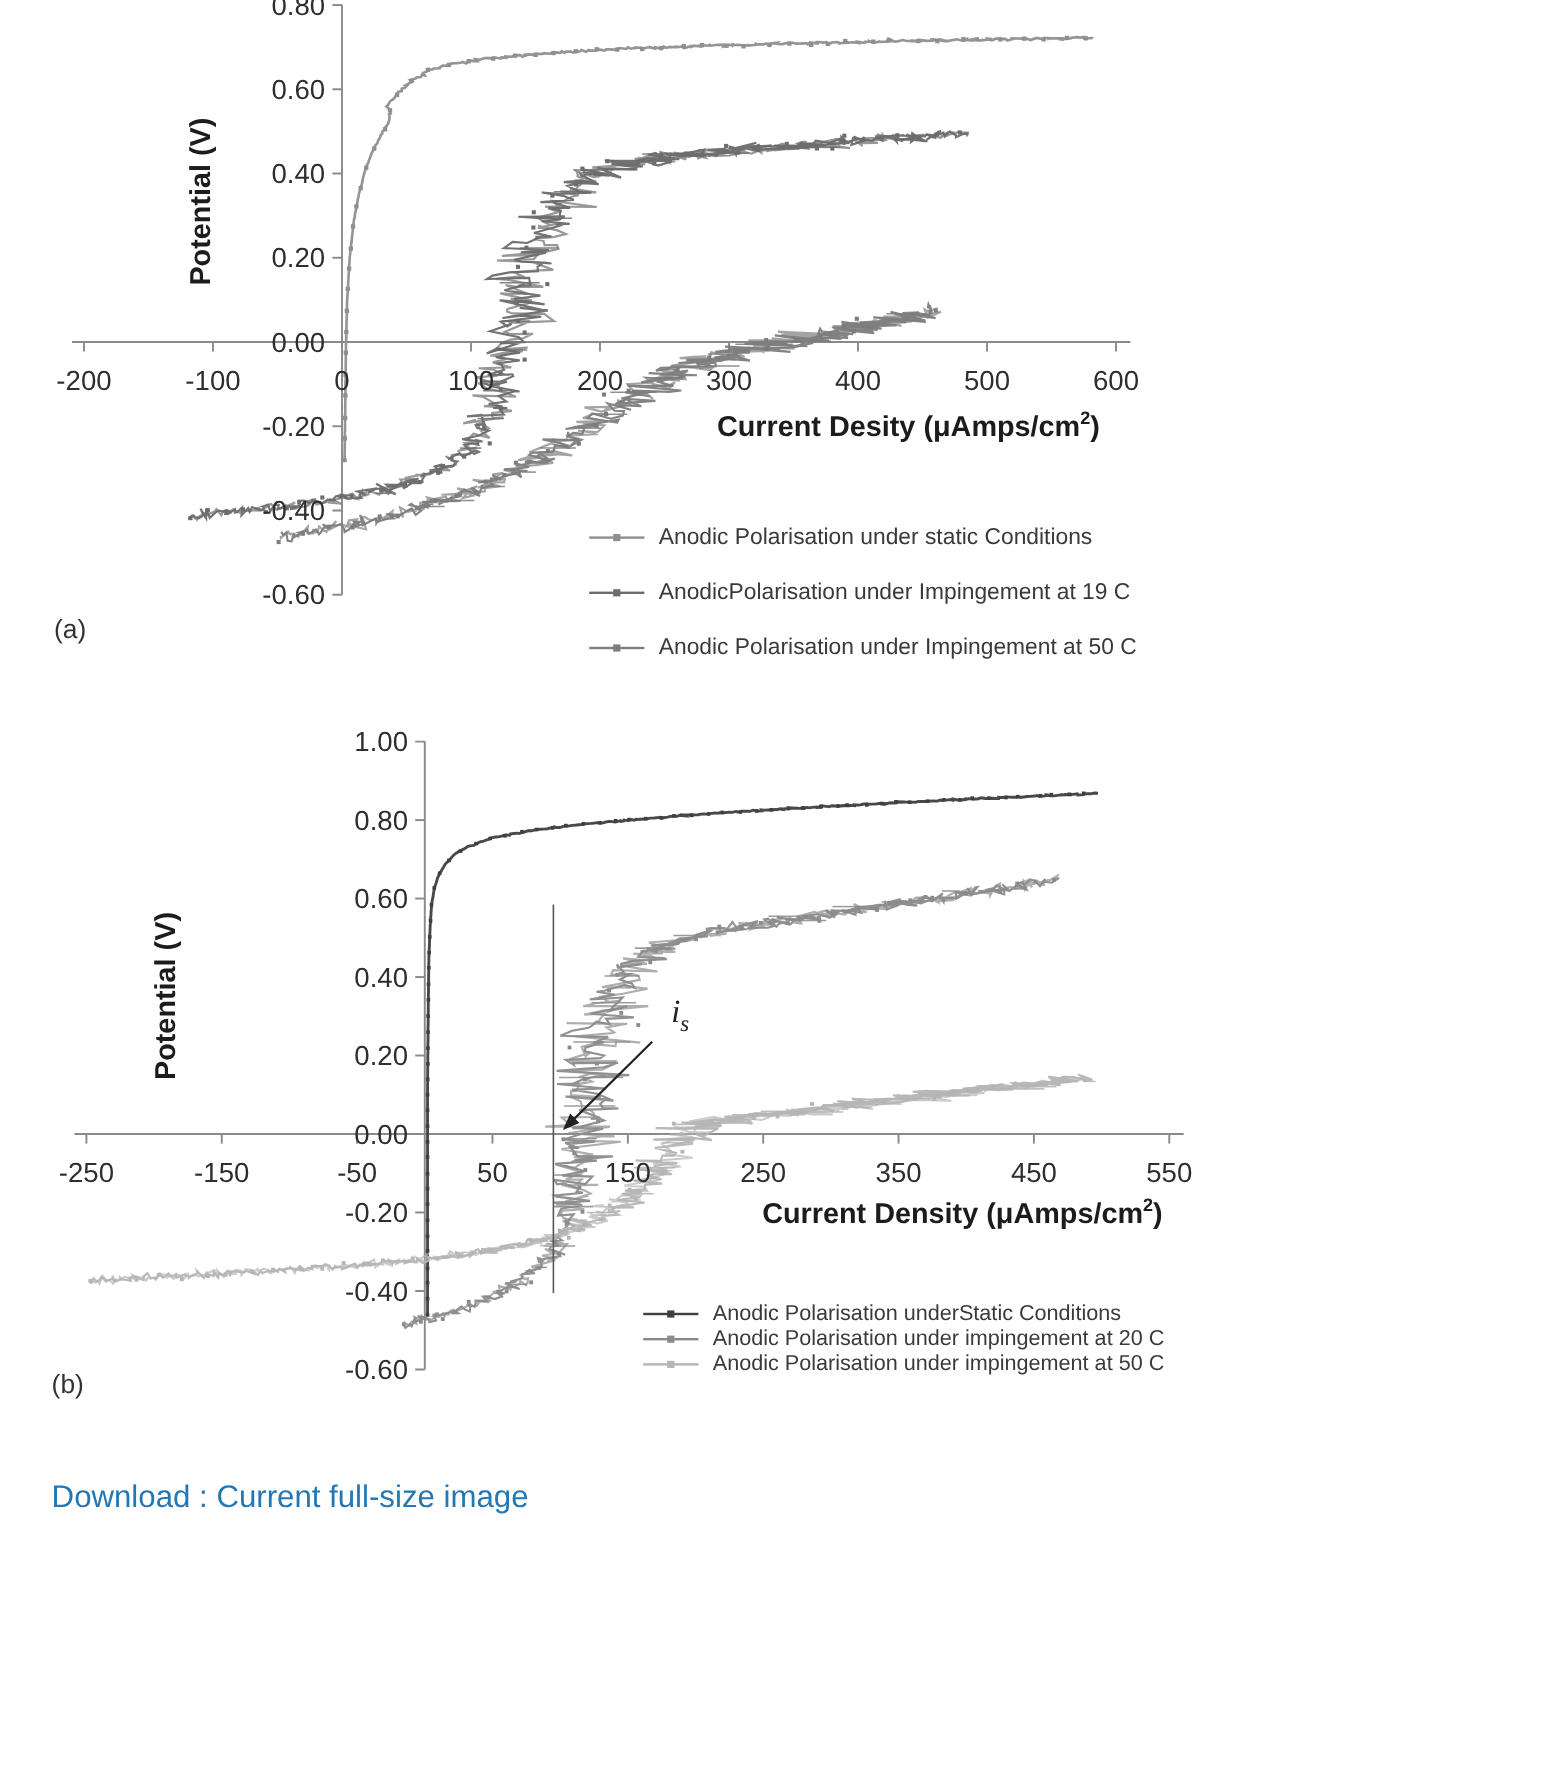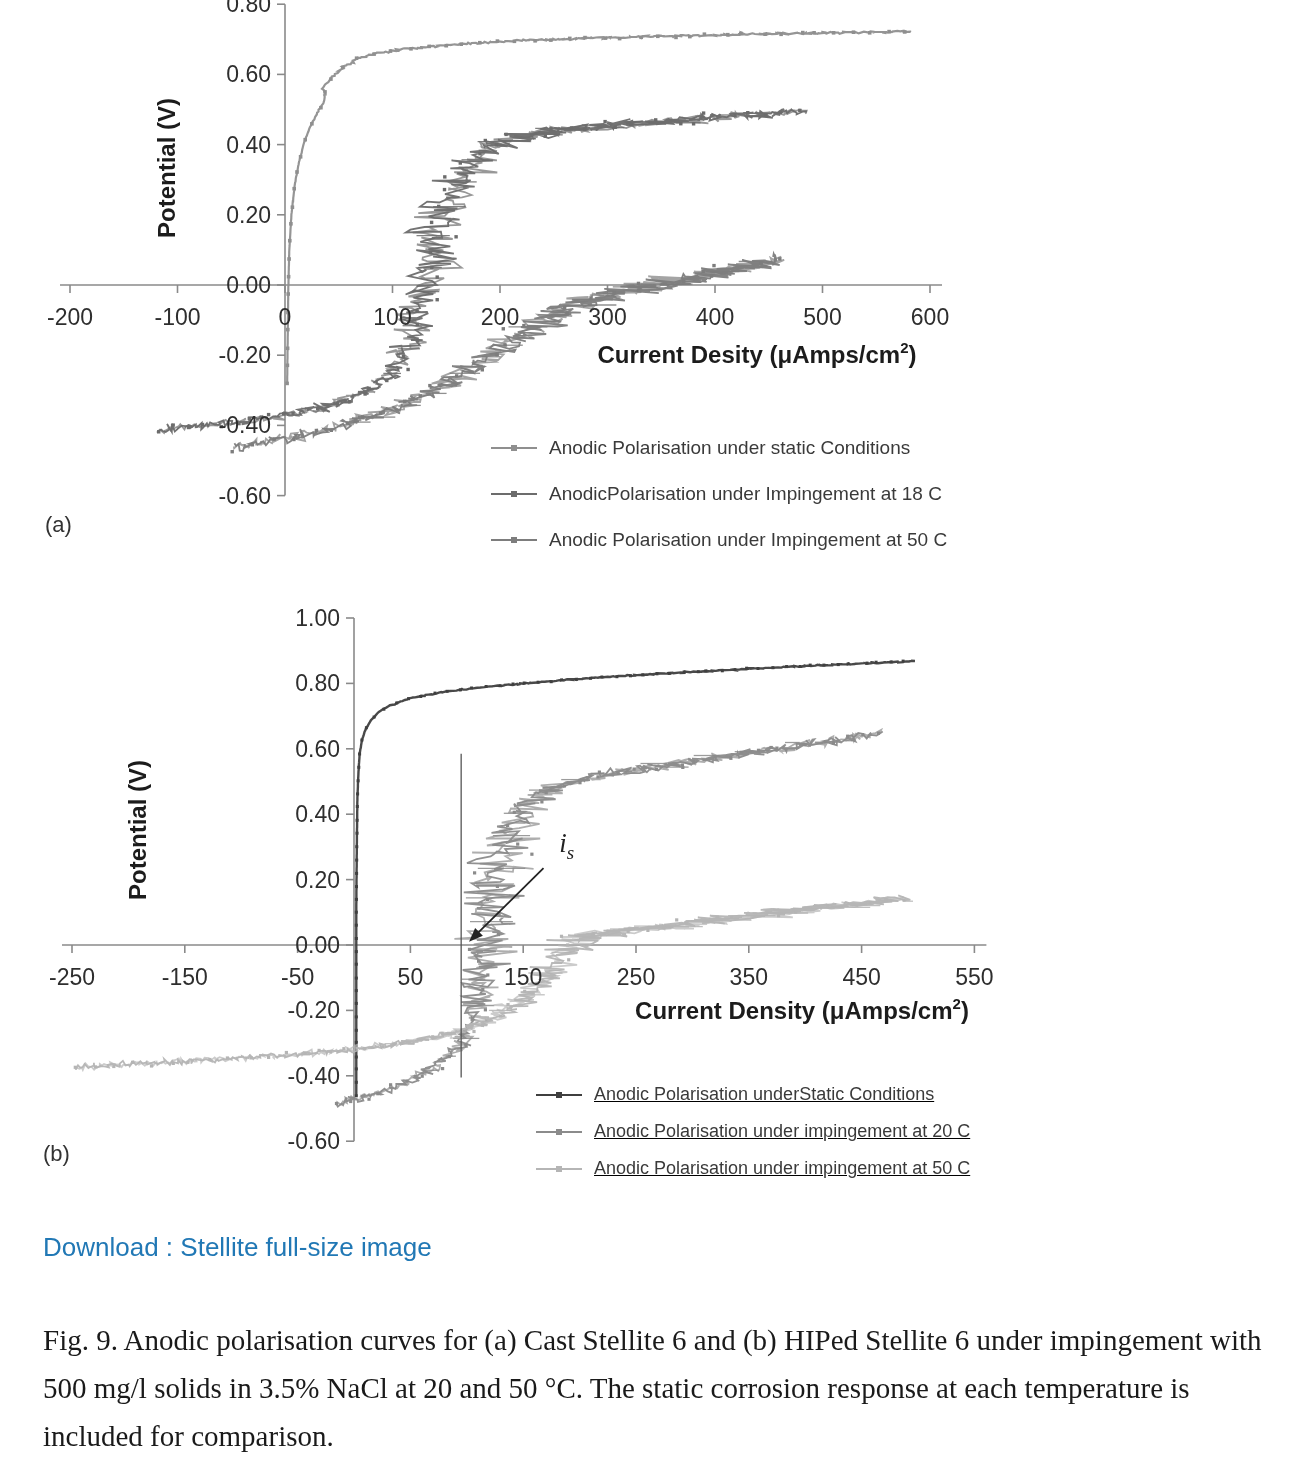--- a/index.html
+++ b/index.html
@@ -7,21 +7,21 @@
         font-family:"Liberation Sans",sans-serif;}
   svg.chart{position:absolute;left:0;}
   #chart-a{top:0;}
   #chart-b{top:578px;}
   svg text{fill:#2e2e2e;font-family:"Liberation Sans",sans-serif;}
   .tick-label{font-size:23px;}
   .axis-title{font-size:24px;font-weight:bold;fill:#1c1c1c;}
   .ann-label{font-family:"Liberation Serif",serif;font-style:italic;font-size:27px;fill:#222;}
   .legend{position:absolute;display:flex;flex-direction:column;}
   .legend-a{left:491px;top:437px;gap:24px;}
-  .legend-b{left:536px;top:1084px;gap:16px;text-decoration:underline;}
+  .legend-b{left:536px;top:1084px;gap:0;}
   .legend-item{display:flex;align-items:center;gap:12px;font-size:19px;color:#3a3a3a;white-space:nowrap;}
   .legend-b .legend-item{font-size:18px;}
   .lm{position:relative;width:46px;height:8px;flex:none;}
   .lm .ln{position:absolute;left:0;right:0;top:3px;height:2px;background:#888;}
   .lm .sq{position:absolute;left:20px;top:1px;width:6px;height:6px;background:#888;}
   .panel-label{position:absolute;font-size:22px;color:#333;}
   .pl-a{left:45px;top:512px;}
   .pl-b{left:43px;top:1141px;}
   .download-row{position:absolute;left:43px;top:1232px;font-size:26px;color:#2178b5;}
   .dl-link{cursor:pointer;text-decoration:none;color:inherit;margin-top:16px;}
@@ -523,21 +523,21 @@
           <span class="ln" style="background: rgb(143, 143, 143);"></span>
           <span class="sq" style="background: rgb(143, 143, 143);"></span>
         </span>
       <span>Anodic Polarisation under static Conditions</span>
     </div>
     <div class="legend-item">
       <span class="lm">
           <span class="ln" style="background: rgb(108, 108, 108);"></span>
           <span class="sq" style="background: rgb(108, 108, 108);"></span>
         </span>
-      <span>AnodicPolarisation under Impingement at 18 C</span>
+      <span>AnodicPolarisation under Impingement at 19 C</span>
     </div>
     <div class="legend-item">
       <span class="lm">
           <span class="ln" style="background: rgb(125, 125, 125);"></span>
           <span class="sq" style="background: rgb(125, 125, 125);"></span>
         </span>
       <span>Anodic Polarisation under Impingement at 50 C</span>
     </div>
   </div>
 
@@ -562,18 +562,17 @@
           <span class="sq" style="background: rgb(181, 181, 181);"></span>
         </span>
       <span>Anodic Polarisation under impingement at 50 C</span>
     </div>
   </div>
 
   <div class="panel-label pl-a">(a)</div>
   <div class="panel-label pl-b">(b)</div>
 
   <div class="download-row" id="download-row" style="color: rgb(33, 120, 181);">
-    <a class="dl-link">Download</a><span class="dl-sep"> : </span><a class="dl-link">Stellite full-size image</a>
+    <a class="dl-link">Download</a><span class="dl-sep"> : </span><a class="dl-link">Current full-size image</a>
   </div>
 
-  <div class="caption">Fig. 9. Anodic polarisation curves for (a) Cast Stellite 6 and (b) HIPed Stellite 6 under impingement with 500 mg/l solids in 3.5% NaCl at 20 and 50 °C. The static corrosion response at each temperature is included for comparison.</div>
 
 </div>
 
 </body></html>

